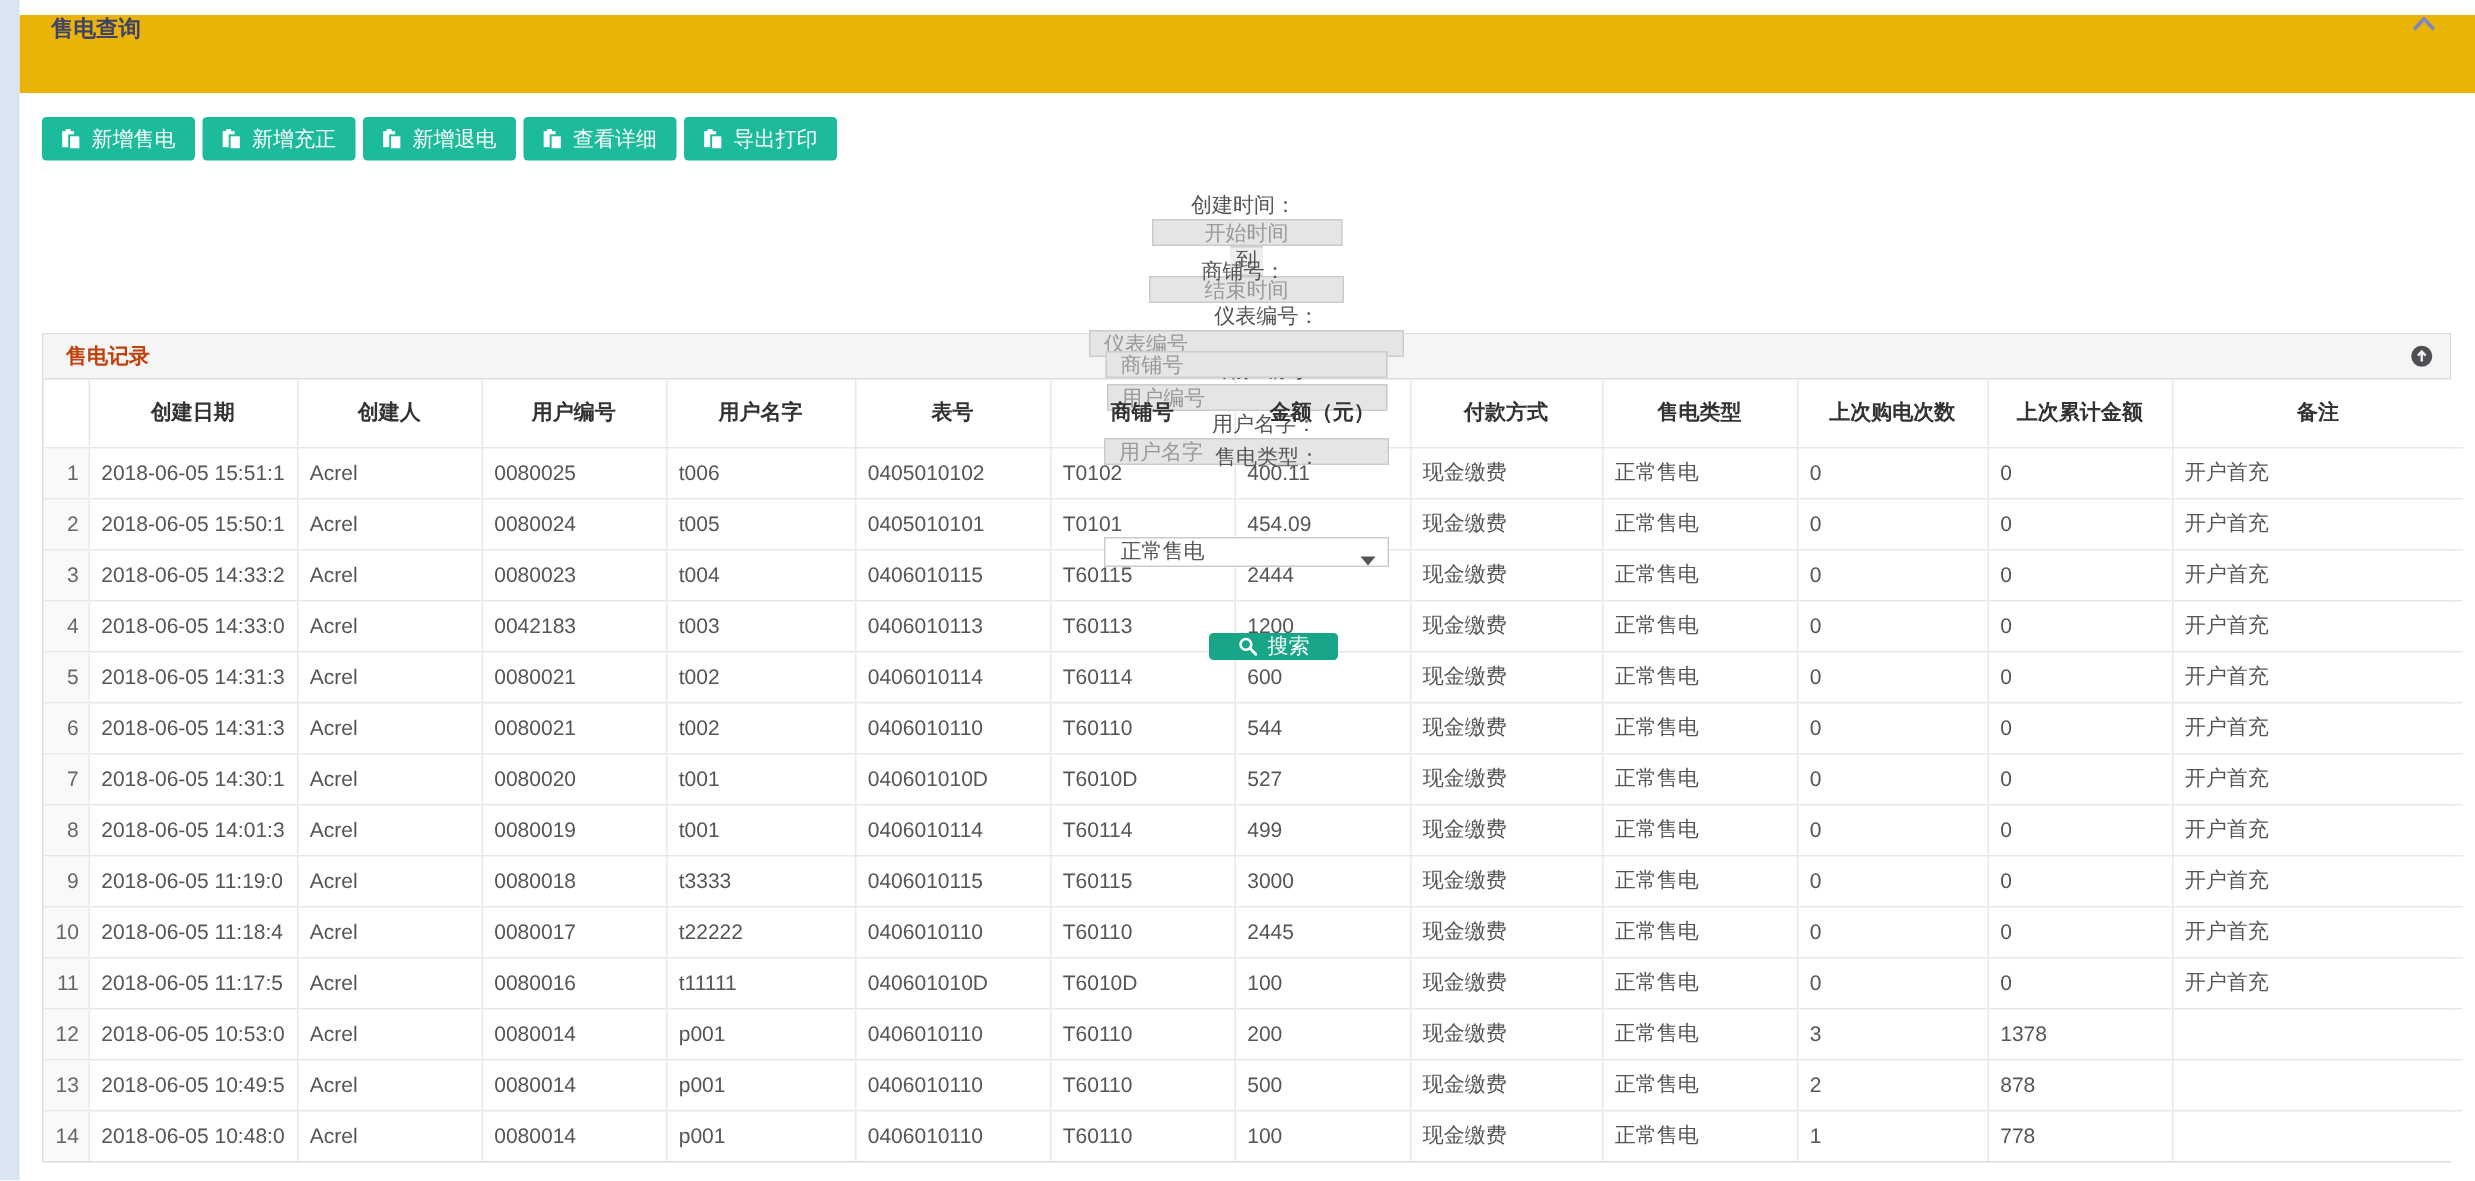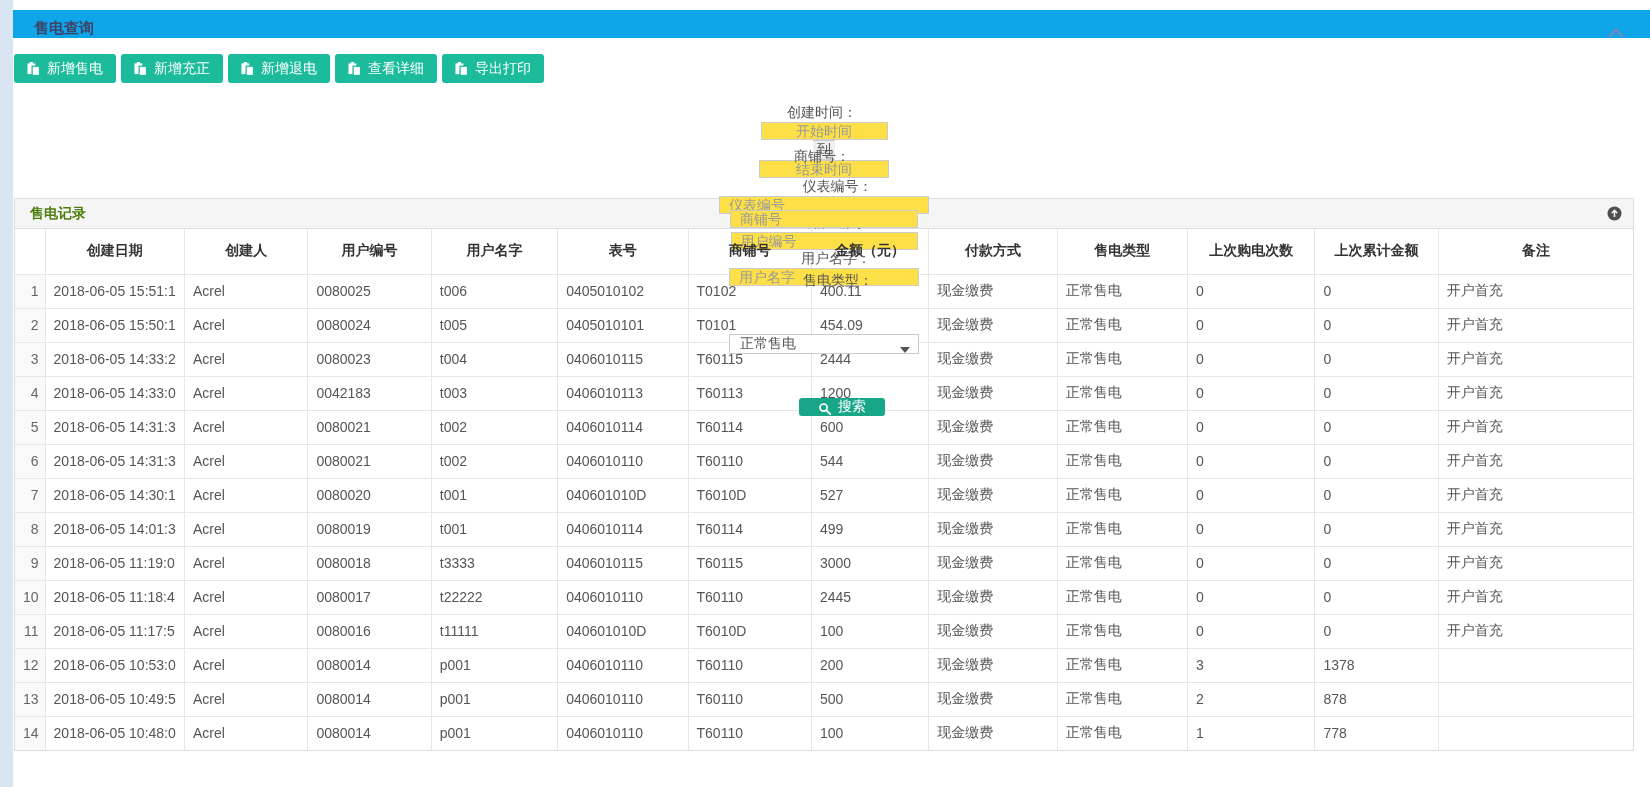--- a/index.html
+++ b/index.html
@@ -2,52 +2,52 @@
 <html><head>
 <meta charset="utf-8">
 <style>
   * { margin:0; padding:0; box-sizing:border-box; }
   html,body { width:1650px; height:787px; overflow:hidden; background:#fff;
     font-family:"Liberation Sans","DejaVu Sans",sans-serif; }
   body { position:relative; }
 
   .left-strip { position:absolute; left:0; top:0; width:13px; height:787px; background:#d9e5f3; }
 
-  .page-header { margin-left:13px; margin-top:10px; height:28px; background:#0ea5e9;
-    display:flex; align-items:flex-end; justify-content:space-between; padding:0 26px 0 21px; }
+  .page-header { margin-left:13px; margin-top:10px; height:52px; background:#eab308;
+    display:flex; align-items:flex-start; justify-content:space-between; padding:0 26px 0 21px; }
   .page-title { font-size:15px; font-weight:bold; color:#3f4368; }
 
-  .content { margin-left:13px; padding:0 16px 0 1px; }
+  .content { margin-left:13px; padding:0 16px 0 15px; }
 
   .toolbar { margin-top:16px; display:flex; gap:5px; }
   .tb-btn { display:flex; align-items:center; gap:7px; height:29px; padding:0 13px;
     background:#1cbb9c; color:#fff; font-size:14px; border:none; border-radius:3px; cursor:pointer; }
 
   .filters { margin-top:21px; font-size:14px; color:#555; }
   .filter-row { display:flex; align-items:center; height:31px;flex-direction:column; }
   .filter-row + .filter-row { margin-top:13px;gap:44px; }
   .f-label { white-space:nowrap; margin-right:4px; }
   .f-input { height:30px; border:1px solid #ccc; font-size:14px; color:#555; padding:0 9px;
-    outline:none; background:#fde047; }
+    outline:none; background:#e5e5e5; }
   .f-input::placeholder { color:#999; }
   .f-input.center::placeholder { text-align:center; }
   .addon { height:30px; min-width:22px; padding:0 4px; background:#eee; border:1px solid #ccc;
     border-left:none; border-right:none; display:flex; align-items:center; justify-content:center;
     color:#555; font-size:14px; }
   .select-box { position:relative; width:190px; height:30px; border:1px solid #ccc; background:#fff;
     display:flex; align-items:center; padding:0 22px 0 10px; cursor:pointer; color:#555; }
   .select-caret { position:absolute; right:8px; top:12px; width:0; height:0;
     border-left:5px solid transparent; border-right:5px solid transparent; border-top:6px solid #555; }
   .search-btn { display:flex; align-items:center; gap:6px; height:31px; padding:0 19px;
     background:#18a689; color:#fff; font-size:14px; border:none; border-radius:3px; cursor:pointer; }
 
   .panel { margin-top:19px; border:1px solid #ddd; background:#fff; }
   .panel-header { height:30px; background:#f5f5f5; border-bottom:1px solid #ddd;
     display:flex; align-items:center; justify-content:space-between; padding:0 11px 0 15px; }
-  .panel-title { font-size:14px; font-weight:bold; color:#4d7c0f; }
+  .panel-title { font-size:14px; font-weight:bold; color:#c2410c; }
   .collapse-btn { background:none; border:none; cursor:pointer; display:flex; align-items:center; padding:0; }
 
   table { width:100%; border-collapse:collapse; table-layout:fixed; font-size:14px; color:#555; }
   thead th { height:45px; text-align:center; font-weight:bold; color:#333; padding:0 8px;
     border-left:1px solid #e7e7e7; white-space:nowrap; overflow:hidden; background:#fff; }
   thead th:first-child { border-left:none; }
   tbody td { height:34px; padding:0 8px; border-top:1px solid #e7e7e7; border-left:1px solid #e7e7e7;
     white-space:nowrap; overflow:hidden; background:#fff; }
   tbody td:first-child { border-left:none; background:#f9f9f9; text-align:right; color:#666; padding-right:6px; }
 </style>
@@ -134,21 +134,21 @@
       <input class="f-input" style="width: 190px;" placeholder="用户名字">
     </div>
     <div class="filter-row">
       <span class="f-label">商铺号：</span>
       <input class="f-input" style="width: 188px;" placeholder="商铺号">
       <span class="f-label" style="margin-left:32px;">售电类型：</span>
       <div class="select-box">
         <span>正常售电</span>
         <span class="select-caret"></span>
       </div>
-      <button class="search-btn" style="margin-left:36px;align-items:flex-end;">
+      <button class="search-btn" style="margin-left:36px;">
         <span style="display:flex;">
             <svg width="14" height="14" viewBox="0 0 14 14">
               <circle cx="5.6" cy="5.6" r="3.6" fill="none" stroke="#fff" stroke-width="1.7"></circle>
               <line x1="8.4" y1="8.4" x2="12.2" y2="12.2" stroke="#fff" stroke-width="1.9" stroke-linecap="round"></line>
             </svg>
           </span>
         <span>搜索</span>
       </button>
     </div>
   </div>

